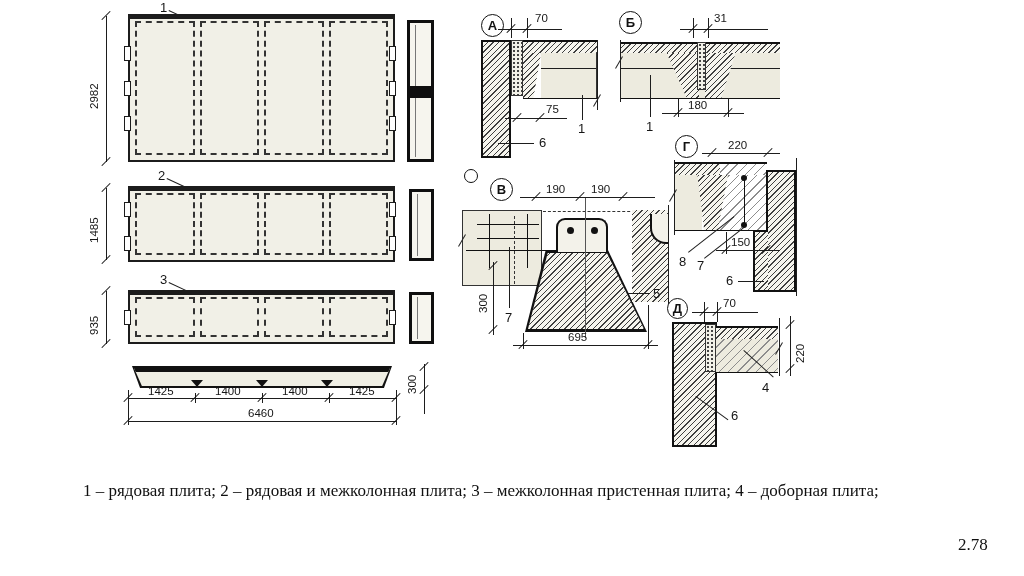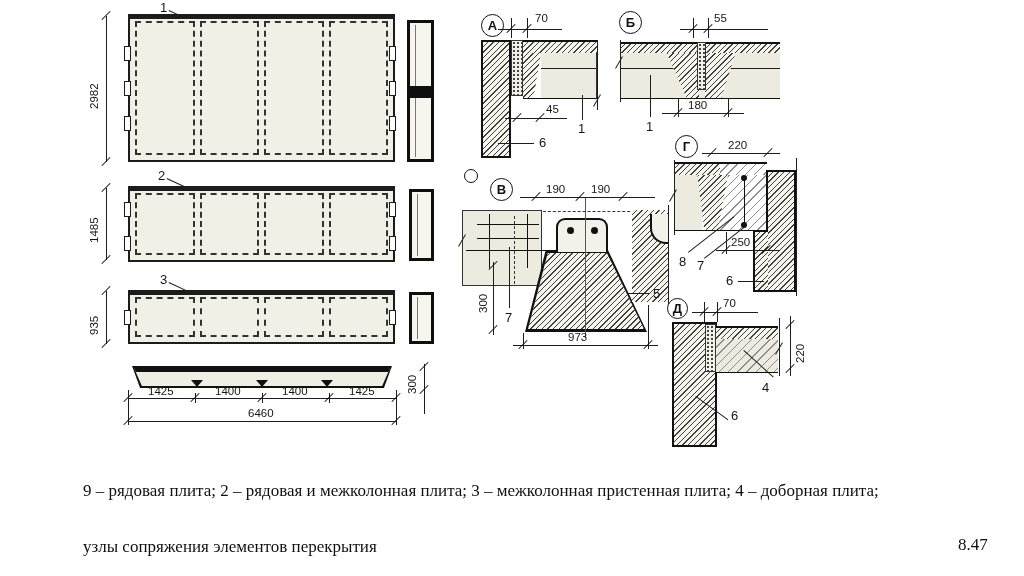--- a/index.html
+++ b/index.html
@@ -172,33 +172,33 @@
   <div class="abs light" style="left:541px;top:53px;width:56px;height:45px;border-right:1px solid #333;box-sizing:border-box;">
     <div class="lh" style="margin-top:15px;"></div>
   </div>
   <div class="abs lh2" style="left:523px;top:98px;width:74px;"></div>
   <div class="abs lv" style="left:597px;top:40px;height:70px;"></div>
   <div class="abs brk" style="left:590px;top:100px;"></div>
 
   <div class="abs lh" style="left:505px;top:118px;width:62px;"></div>
   <div class="abs tick" style="left:511px;top:117px;"></div>
   <div class="abs tick" style="left:534px;top:117px;"></div>
-  <div class="abs num" style="left:546px;top:103px;">45</div>
+  <div class="abs num" style="left:546px;top:103px;">75</div>
   <div class="abs lv" style="left:582px;top:95px;height:25px;"></div>
   <div class="abs lead" style="left:578px;top:121px;">1</div>
   <div class="abs lh" style="left:498px;top:143px;width:36px;"></div>
   <div class="abs lead" style="left:539px;top:135px;">6</div>
 
   <div class="abs circ" style="left:619px;top:11px;width:23px;height:23px;">Б</div>
   <div class="abs lh" style="left:680px;top:29px;width:88px;"></div>
   <div class="abs tick" style="left:687px;top:28px;"></div>
   <div class="abs tick" style="left:702px;top:28px;"></div>
   <div class="abs lv" style="left:693px;top:18px;height:20px;"></div>
   <div class="abs lv" style="left:708px;top:18px;height:20px;"></div>
-  <div class="abs num" style="left:714px;top:12px;">55</div>
+  <div class="abs num" style="left:714px;top:12px;">31</div>
 
   <div class="abs hatch" style="left:620px;top:42px;width:160px;height:11px;border-top:2px solid #111;box-sizing:border-box;"></div>
   <div class="abs light" style="left:620px;top:53px;width:160px;height:45px;">
     <div class="lh" style="margin-top:15px;"></div>
   </div>
   <div class="abs hatch" style="left:663px;top:53px;width:36px;height:45px;clip-path:polygon(10% 0,100% 0,100% 100%,66% 100%);"></div>
   <div class="abs hatch" style="left:705px;top:53px;width:34px;height:45px;clip-path:polygon(0 0,90% 0,48% 100%,0 100%);"></div>
   <div class="abs dots" style="left:697px;top:42px;width:9px;height:48px;border:1px solid #333;box-sizing:border-box;"></div>
   <div class="abs lh2" style="left:620px;top:98px;width:160px;"></div>
   <div class="abs lv" style="left:620px;top:40px;height:62px;"></div>
@@ -251,21 +251,21 @@
     <span class="num rot">300</span>
   </div>
   <div class="abs lv" style="left:509px;top:247px;height:61px;"></div>
   <div class="abs lead" style="left:505px;top:310px;">7</div>
 
   <div class="abs lv" style="left:523px;top:333px;height:16px;"></div>
   <div class="abs lv" style="left:648px;top:305px;height:44px;"></div>
   <div class="abs lh" style="left:513px;top:345px;width:145px;"></div>
   <div class="abs tick" style="left:517px;top:344px;"></div>
   <div class="abs tick" style="left:642px;top:344px;"></div>
-  <div class="abs num" style="left:568px;top:331px;">973</div>
+  <div class="abs num" style="left:568px;top:331px;">695</div>
   <div class="abs lh" style="left:628px;top:293px;width:22px;"></div>
   <div class="abs lead" style="left:653px;top:286px;">5</div>
 
   <div class="abs circ" style="left:675px;top:135px;width:23px;height:23px;">Г</div>
   <div class="abs lh" style="left:702px;top:153px;width:78px;"></div>
   <div class="abs tick" style="left:706px;top:152px;"></div>
   <div class="abs tick" style="left:762px;top:152px;"></div>
   <div class="abs num" style="left:728px;top:139px;">220</div>
 
   <div class="abs hatch" style="left:674px;top:162px;width:46px;height:13px;border-top:2px solid #111;box-sizing:border-box;"></div>
@@ -281,21 +281,21 @@
   <div class="abs" style="left:741px;top:222px;width:6px;height:6px;border-radius:50%;background:#111;"></div>
 
   <div class="abs hatch" style="left:766px;top:170px;width:30px;height:122px;border:2px solid #111;box-sizing:border-box;"></div>
   <div class="abs hatch" style="left:753px;top:230px;width:15px;height:62px;border:2px solid #111;border-right:none;box-sizing:border-box;"></div>
   <div class="abs lv" style="left:796px;top:158px;height:138px;"></div>
 
   <div class="abs lv" style="left:726px;top:232px;height:22px;"></div>
   <div class="abs lh" style="left:716px;top:250px;width:64px;"></div>
   <div class="abs tick" style="left:720px;top:249px;"></div>
   <div class="abs tick" style="left:760px;top:249px;"></div>
-  <div class="abs num" style="left:731px;top:236px;">250</div>
+  <div class="abs num" style="left:731px;top:236px;">150</div>
 
   <div class="abs lh" style="left:688px;top:252px;width:58px;transform:rotate(-38deg);transform-origin:left top;"></div>
   <div class="abs lead" style="left:679px;top:254px;">8</div>
   <div class="abs lh" style="left:704px;top:258px;width:52px;transform:rotate(-38deg);transform-origin:left top;"></div>
   <div class="abs lead" style="left:697px;top:258px;">7</div>
   <div class="abs lh" style="left:738px;top:281px;width:26px;"></div>
   <div class="abs lead" style="left:726px;top:273px;">6</div>
 
   <div class="abs circ" style="left:667px;top:298px;width:21px;height:21px;">Д</div>
   <div class="abs lh" style="left:692px;top:312px;width:66px;"></div>
@@ -320,17 +320,16 @@
   <div class="abs tick" style="left:784px;top:368px;"></div>
   <div class="abs" style="left:794px;top:359px;">
     <span class="num rot">220</span>
   </div>
 
   <div class="abs lh" style="left:744px;top:350px;width:40px;transform:rotate(42deg);transform-origin:left top;"></div>
   <div class="abs lead" style="left:762px;top:380px;">4</div>
   <div class="abs lh" style="left:696px;top:396px;width:40px;transform:rotate(36deg);transform-origin:left top;"></div>
   <div class="abs lead" style="left:731px;top:408px;">6</div>
 
-  <div class="cap" style="left:83px;top:481px;font-size:17px;">9 – рядовая плита; 2 – рядовая и межколонная плита; 3 – межколонная пристенная плита; 4 – доборная плита;</div>
-  <div class="cap" style="left:83px;top:537px;font-size:17px;">узлы сопряжения элементов перекрытия</div>
-  <div class="cap" style="left:958px;top:535px;font-size:17px;">8.47</div>
+  <div class="cap" style="left:83px;top:481px;font-size:17px;">1 – рядовая плита; 2 – рядовая и межколонная плита; 3 – межколонная пристенная плита; 4 – доборная плита;</div>
+  <div class="cap" style="left:958px;top:535px;font-size:17px;">2.78</div>
 
 </div>
 
 </body></html>

